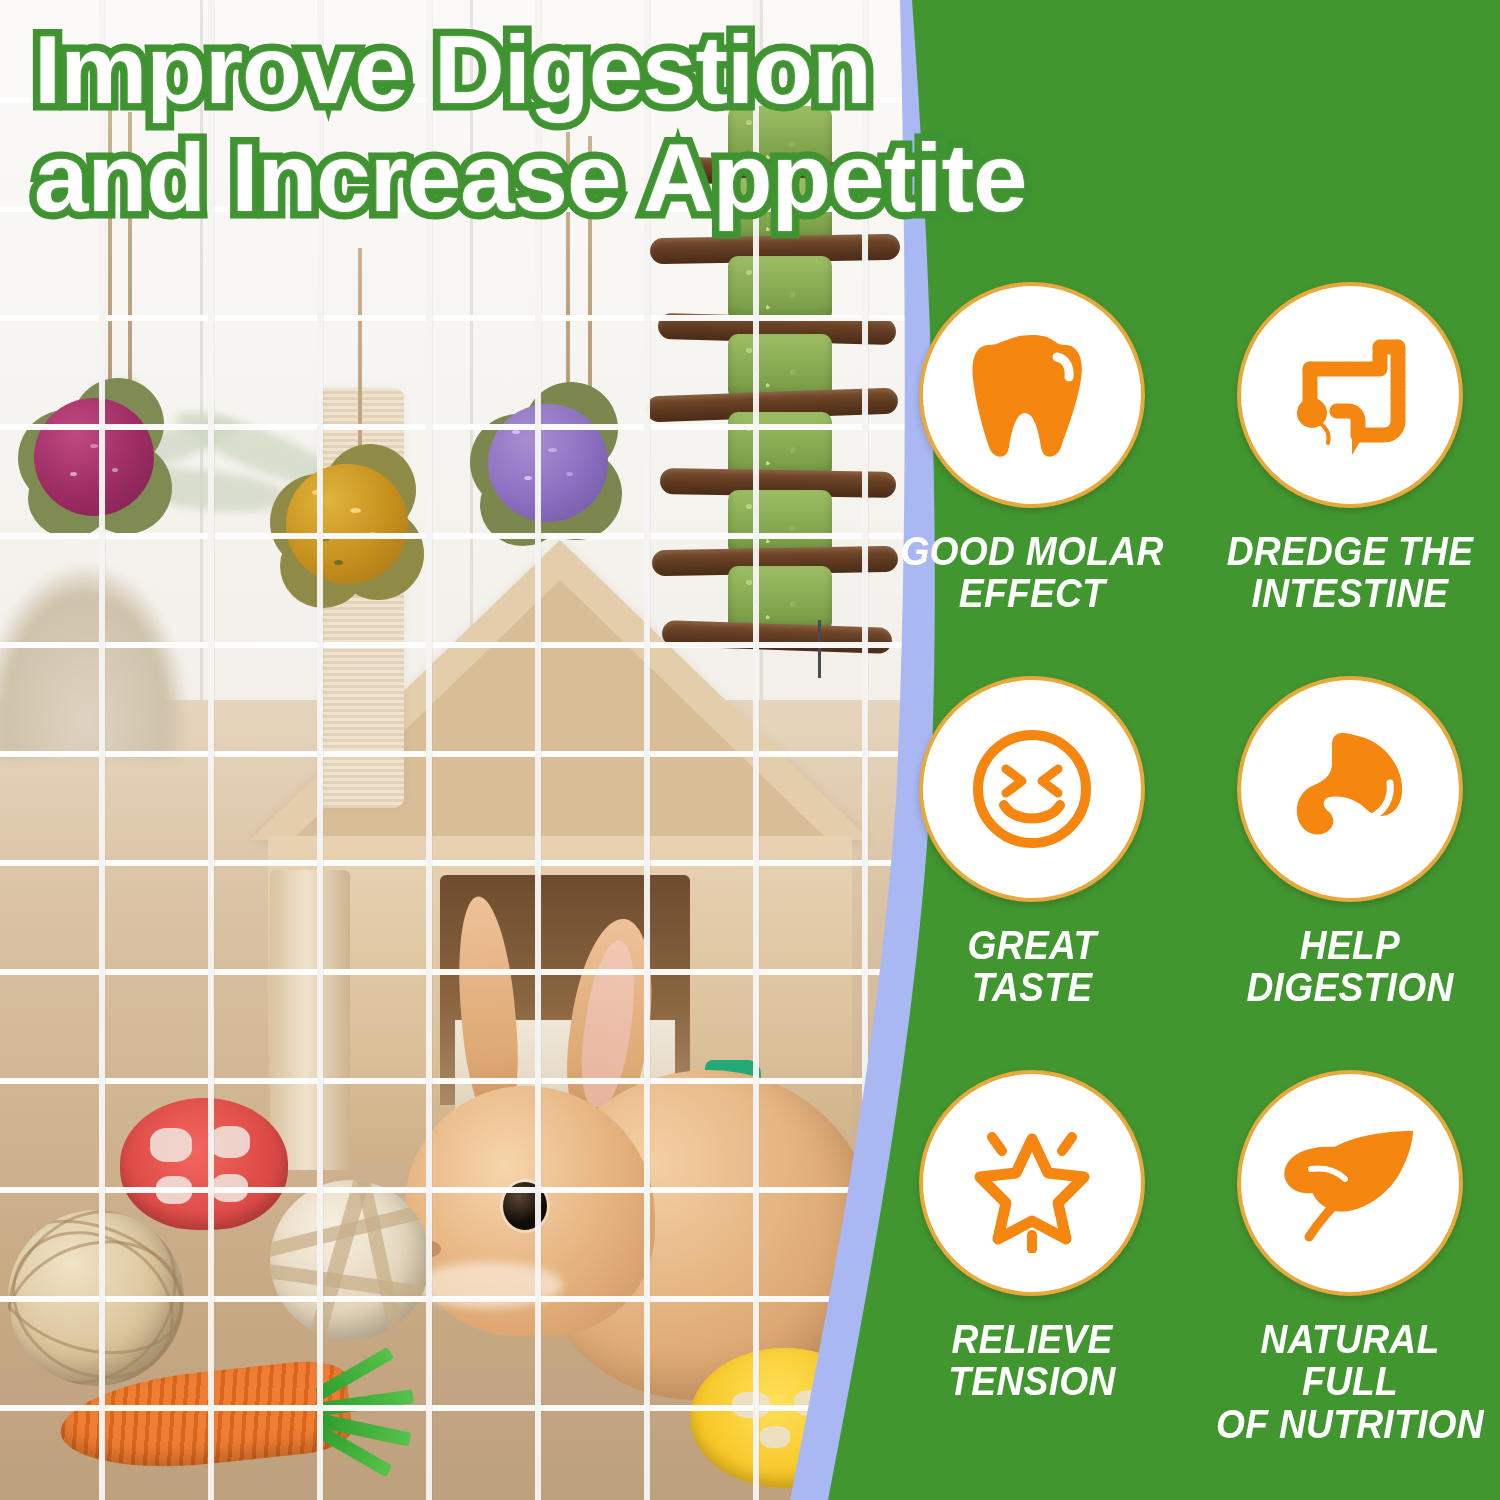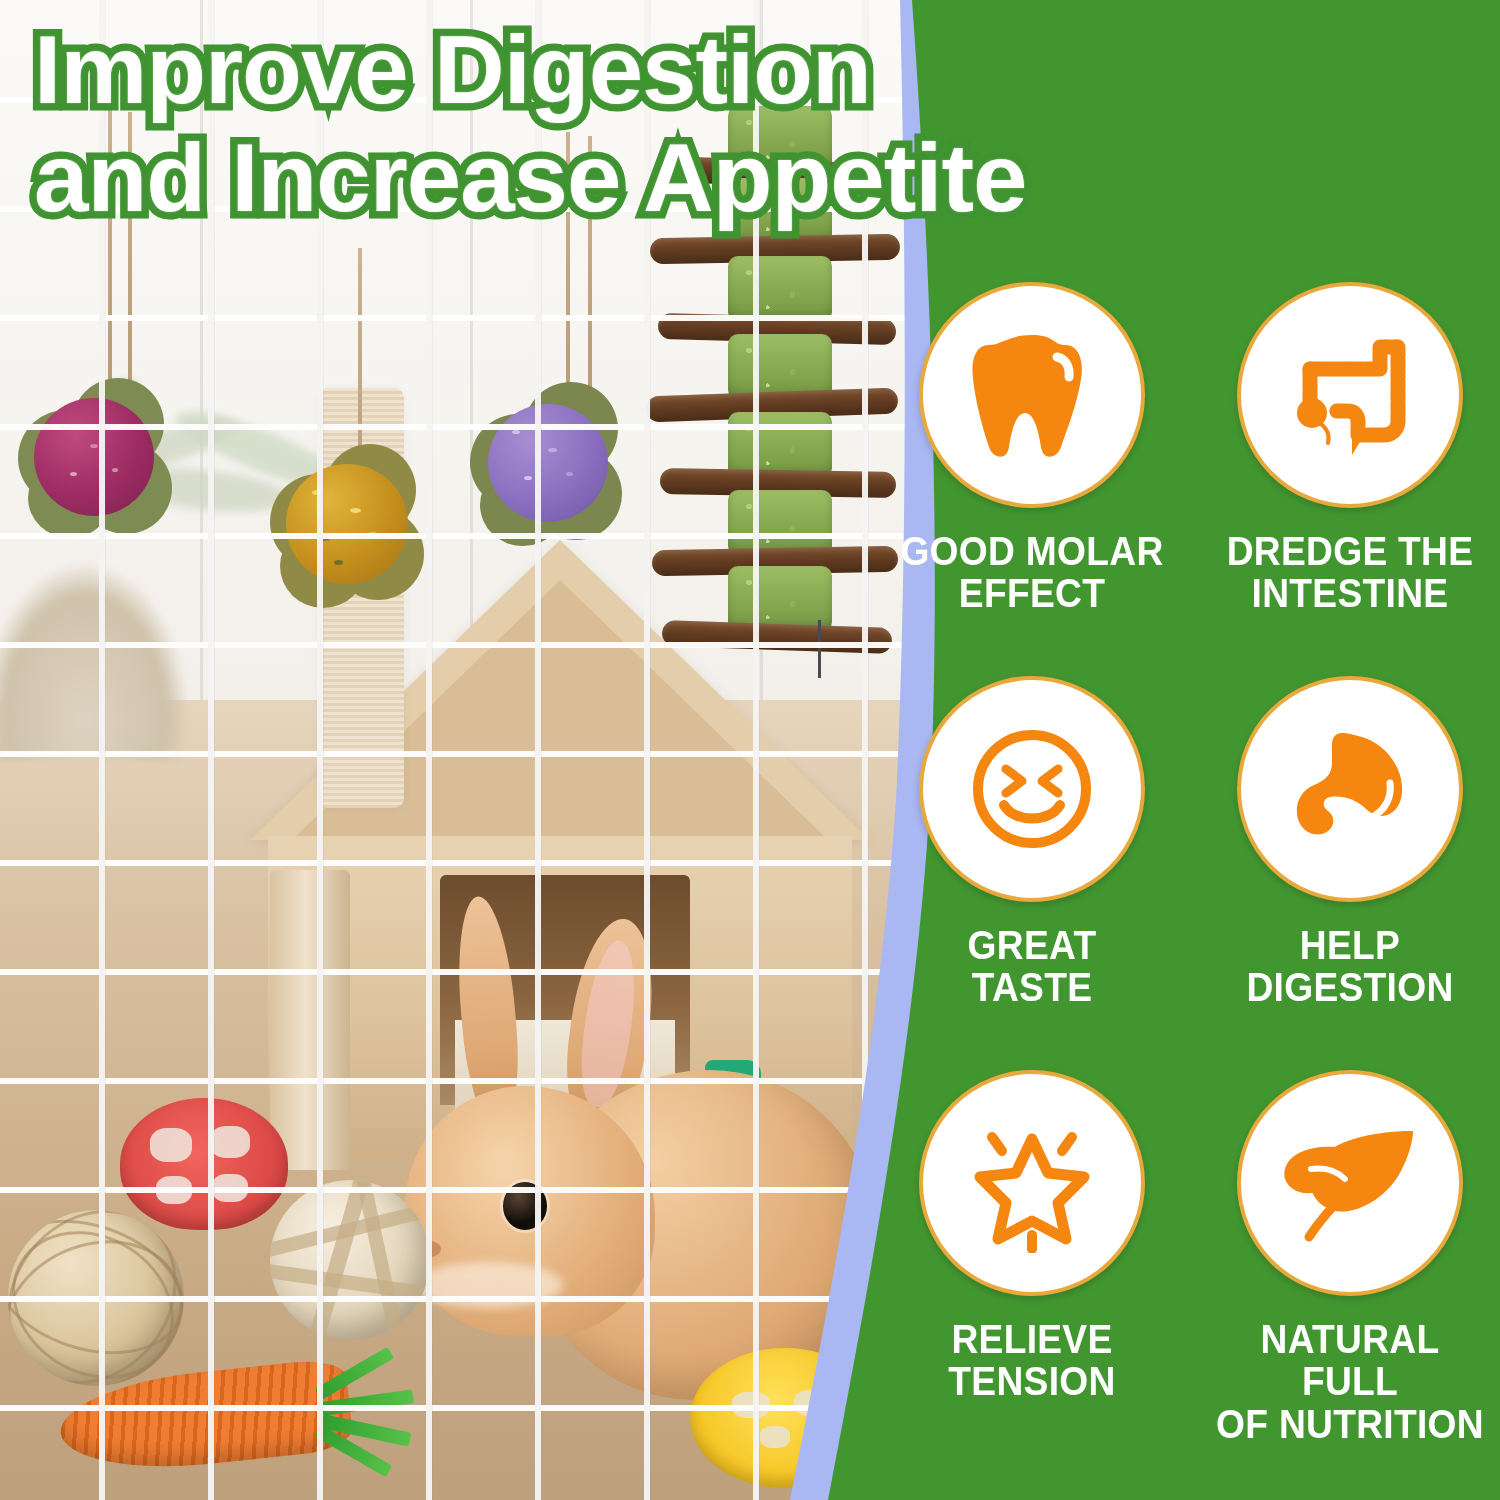--- a/index.html
+++ b/index.html
@@ -136,21 +136,21 @@
   }
   .cagegrid::after{content:"";position:absolute;inset:0;
     background-image:
       repeating-linear-gradient(90deg,rgba(120,110,95,.12) 0px,rgba(120,110,95,.12) 7px,transparent 7px,transparent 109px);
     opacity:.6;}
 
   
   .curve-blue{position:absolute;left:0;top:0;width:1500px;height:1500px;}
   .greenpanel{position:absolute;left:0;top:0;width:1500px;height:1500px;}
 
-  .panel-content{position:absolute;left:900px;top:0;width:600px;height:1500px;}
+  .panel-content{position:absolute;left:900px;top:0;width:600px;height:1500px;font-style:italic;}
   .feat-grid{position:absolute;left:0;top:282px;width:600px;}
   .feat{position:absolute;width:300px;text-align:center;}
   .feat-circle{
     width:218px;height:218px;margin:0 auto;border-radius:50%;
     background:#ffffff;border:4px solid #e8a93c;
     display:flex;align-items:center;justify-content:center;
     box-shadow:0 3px 7px rgba(0,0,0,.18);
   }
   .feat-label{
     margin-top:22px;color:#ffffff;font-weight:bold;

